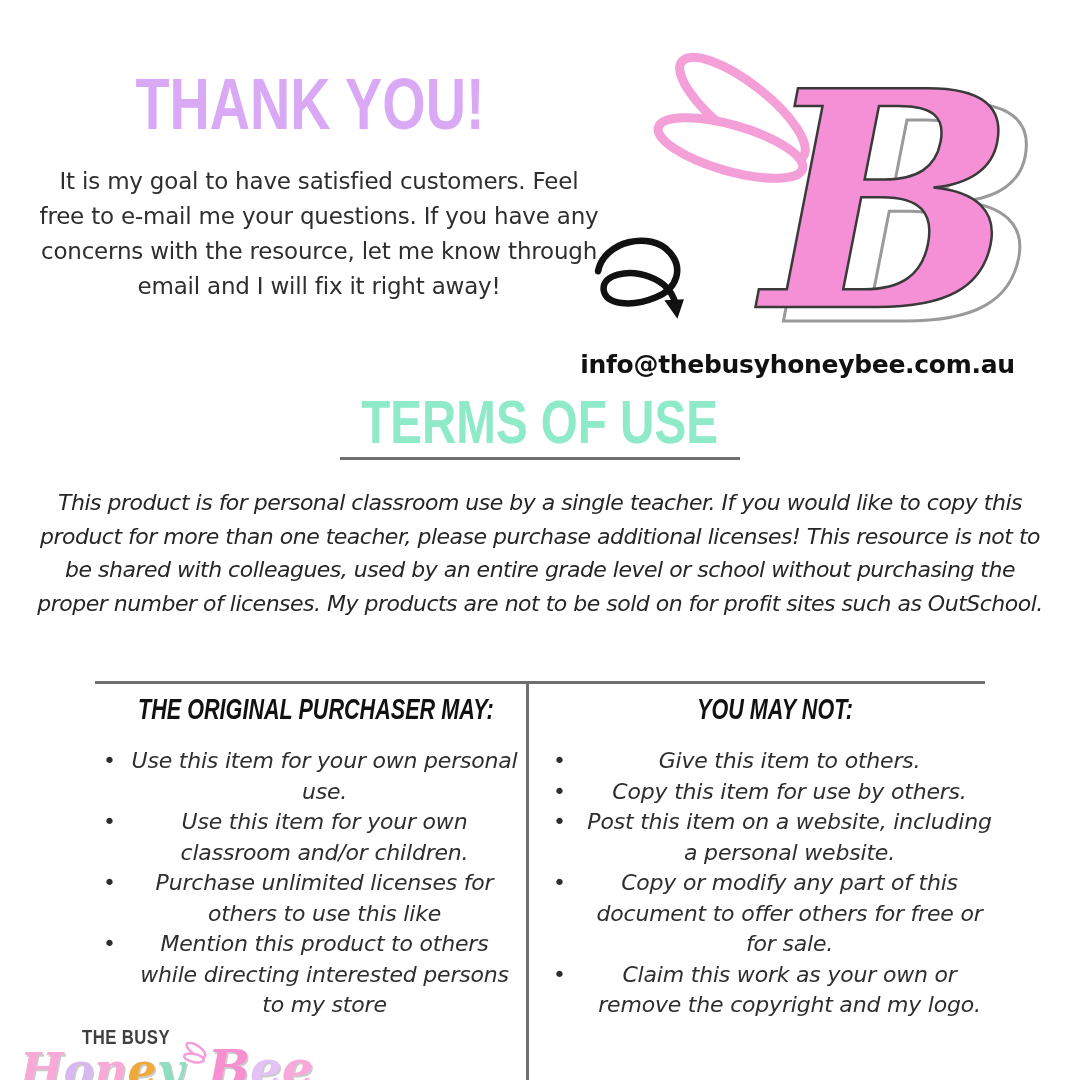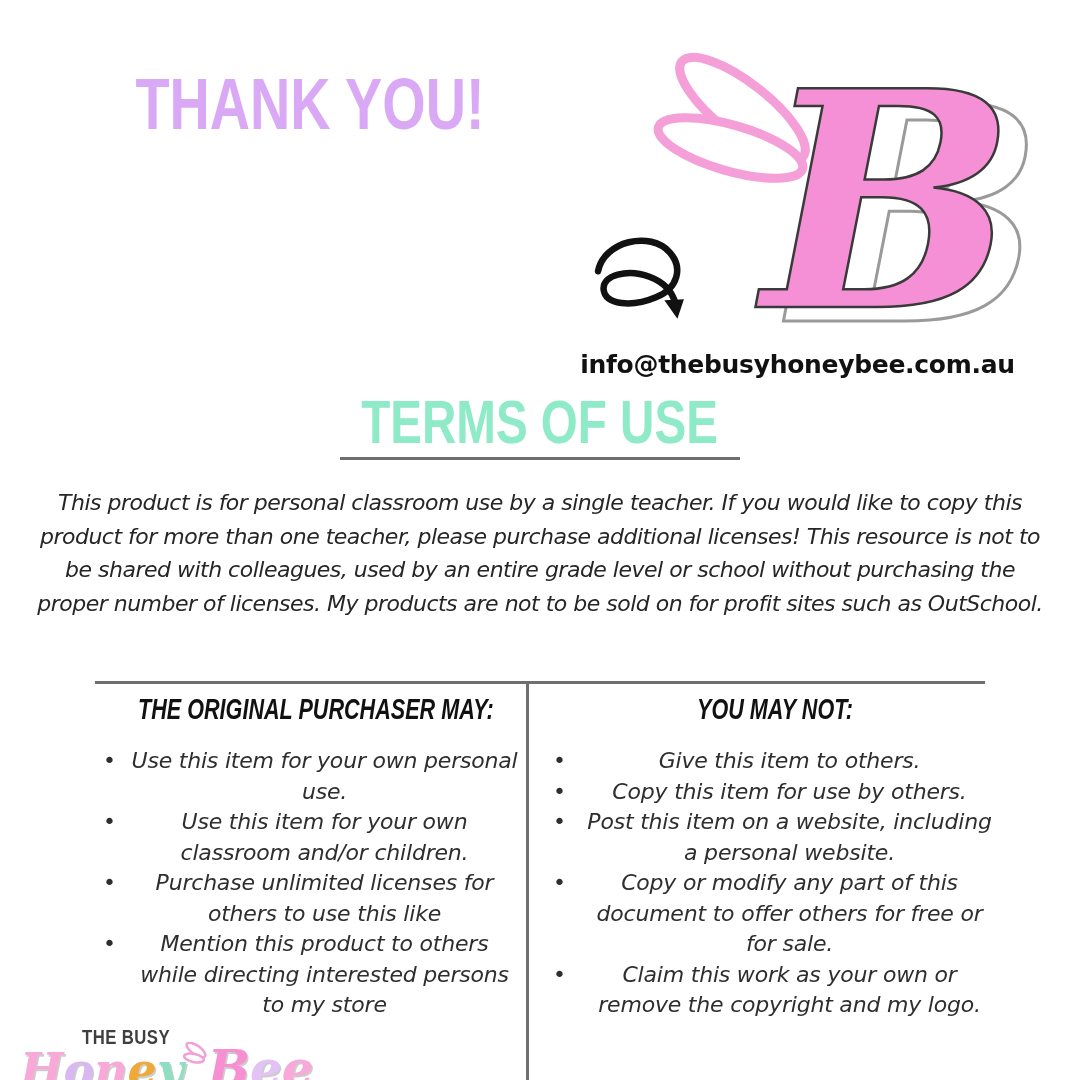--- a/index.html
+++ b/index.html
@@ -63,20 +63,21 @@
   .brand-wings{display:inline-block;width:30px;height:26px;margin:0 -4px 0 -2px;
     vertical-align:18px;}
 </style>
 </head>
 <body>
 
 <div class="page">
 
   <div class="thank-title">THANK YOU!</div>
 
+  <div class="intro">It is my goal to have satisfied customers. Feel free to e-mail me your questions. If you have any concerns with the resource, let me know through email and I will fix it right away!</div>
 
   <svg class="logo-svg" viewBox="0 0 400 300">
     <g>
       <ellipse cx="155" cy="67" rx="77" ry="26" transform="rotate(38 155 67)" fill="#ffffff" stroke="#f59fd8" stroke-width="9"></ellipse>
       <ellipse cx="143" cy="106" rx="75" ry="23" transform="rotate(16 143 106)" fill="#ffffff" stroke="#f59fd8" stroke-width="9"></ellipse>
     </g>
     <text x="189" y="271" font-family="DejaVu Serif, serif" font-style="italic" font-weight="bold" font-size="300" fill="#ffffff" stroke="#9a9a9a" stroke-width="3" transform="translate(14,8)">B</text>
     <text x="175" y="265" font-family="DejaVu Serif, serif" font-style="italic" font-weight="bold" font-size="300" fill="#f590d6" stroke="#3a3a3a" stroke-width="2.5">B</text>
   </svg>
 

